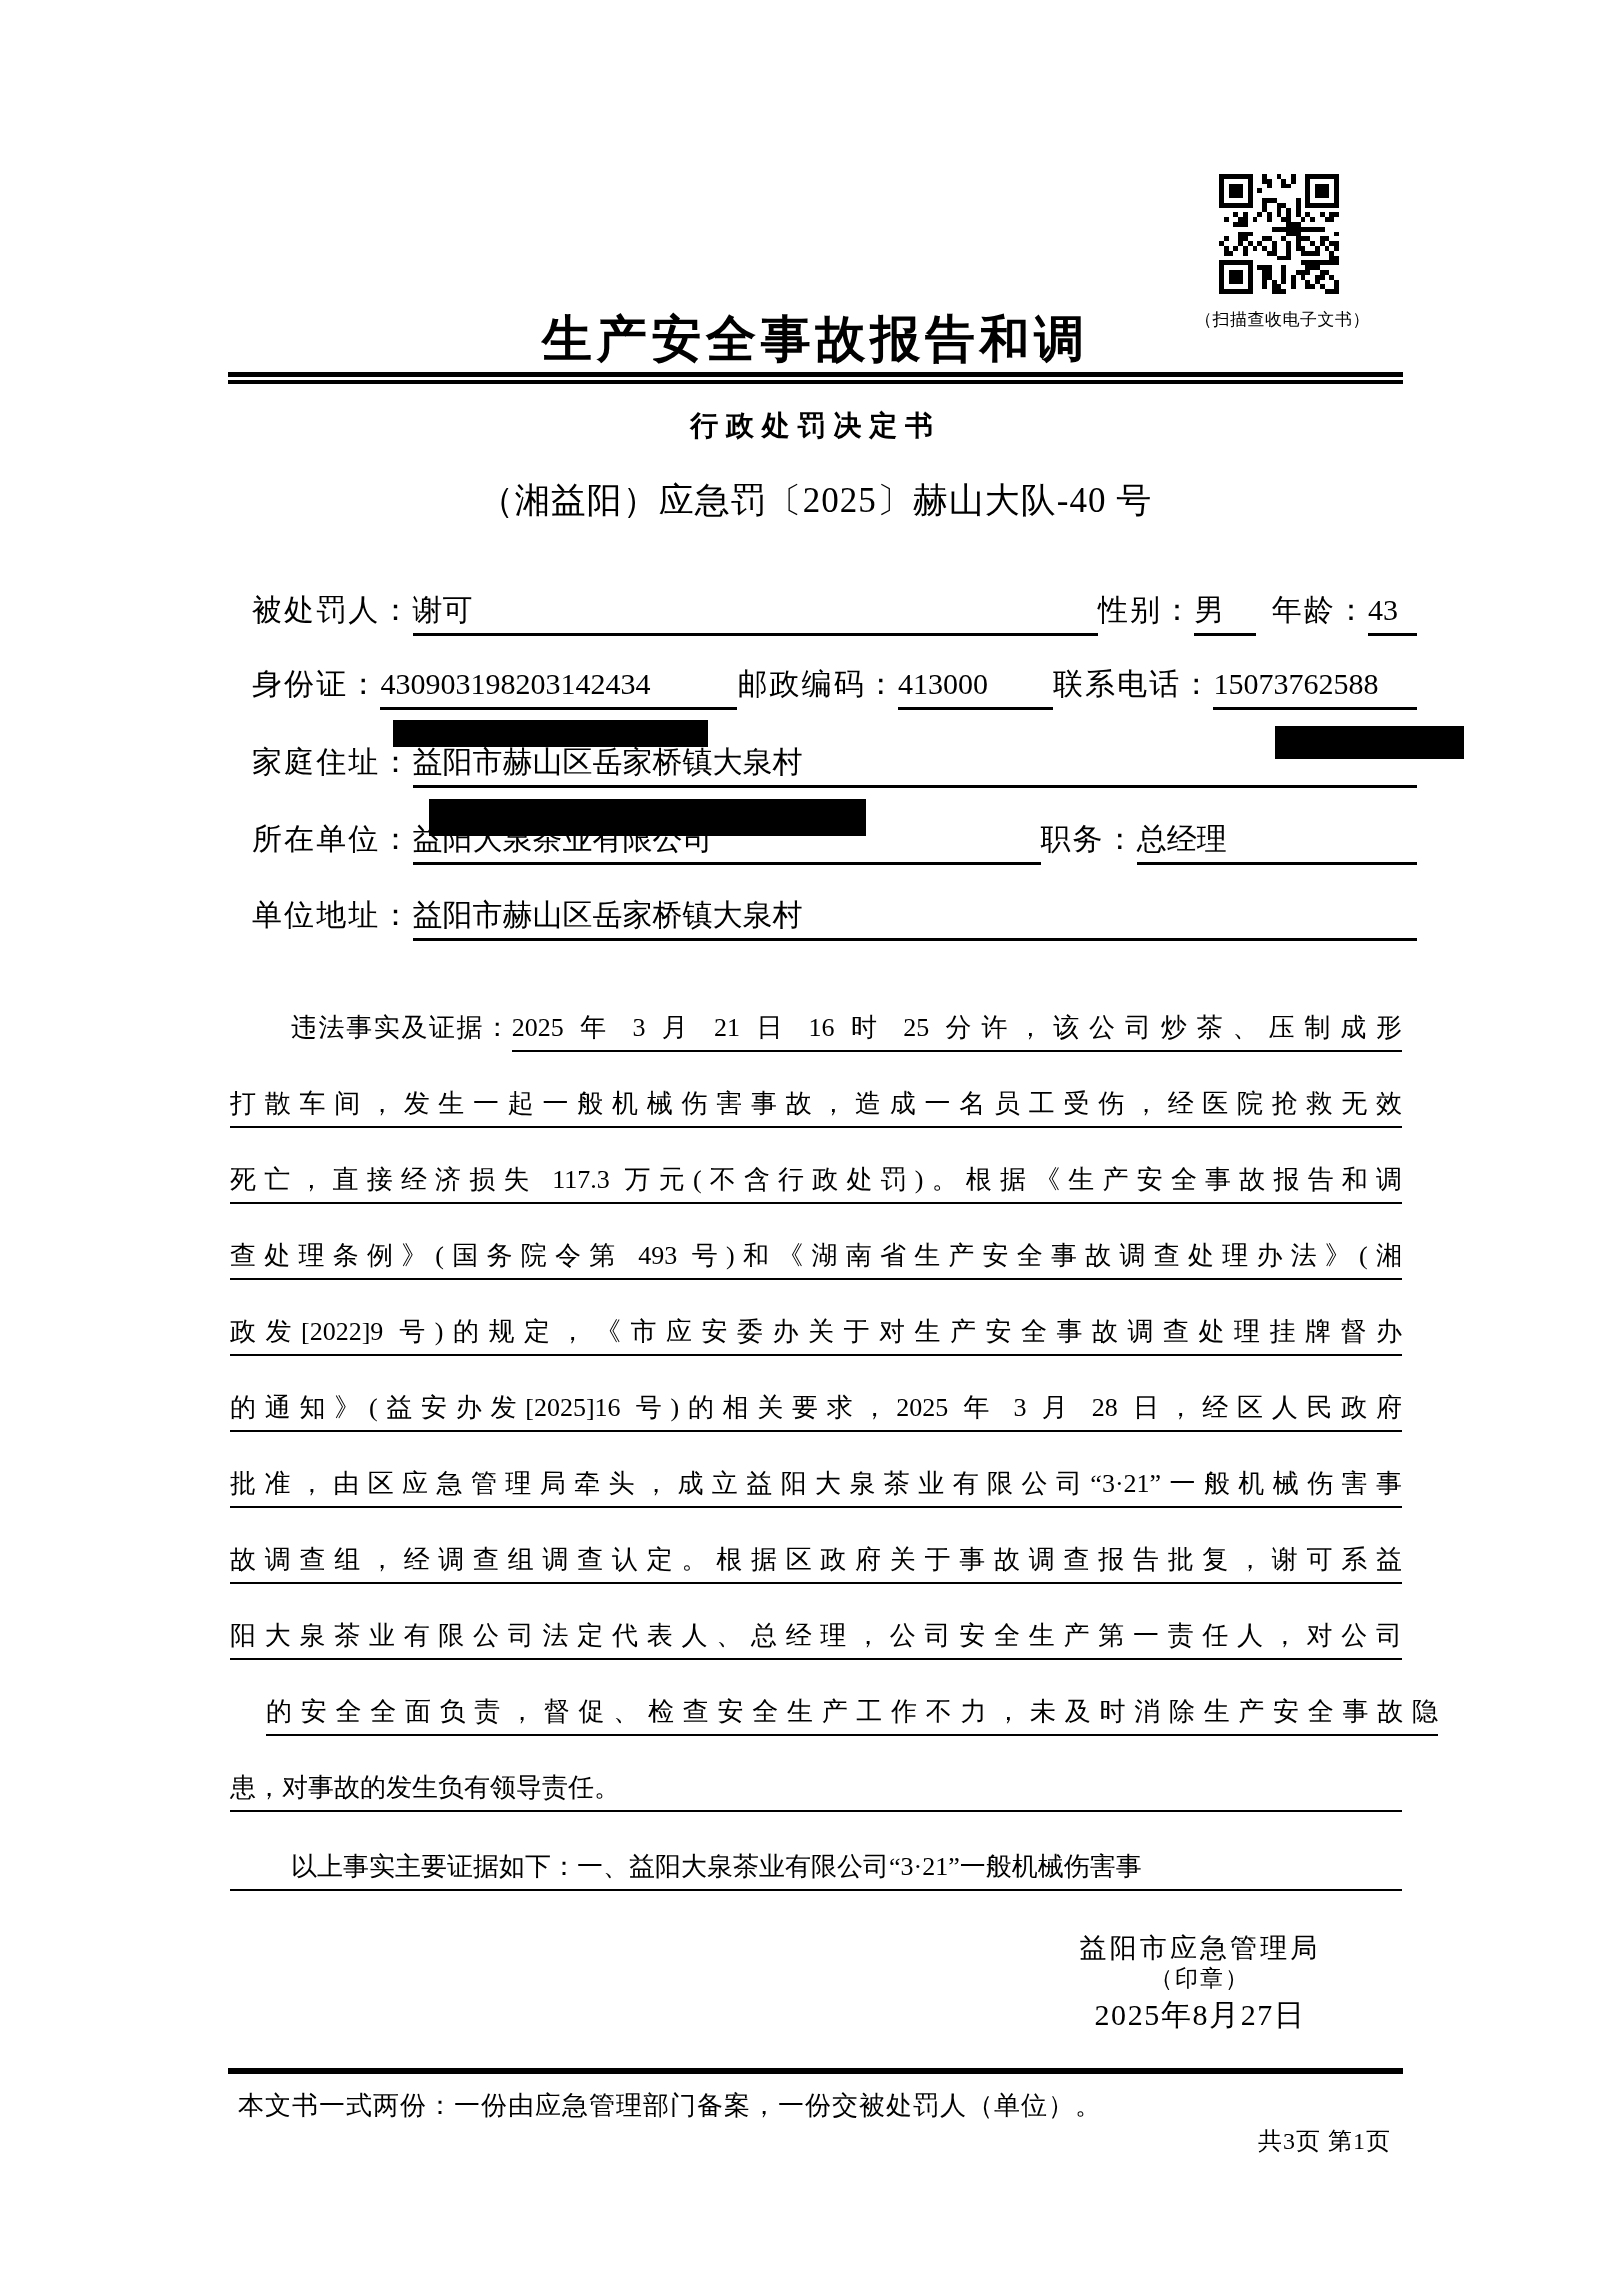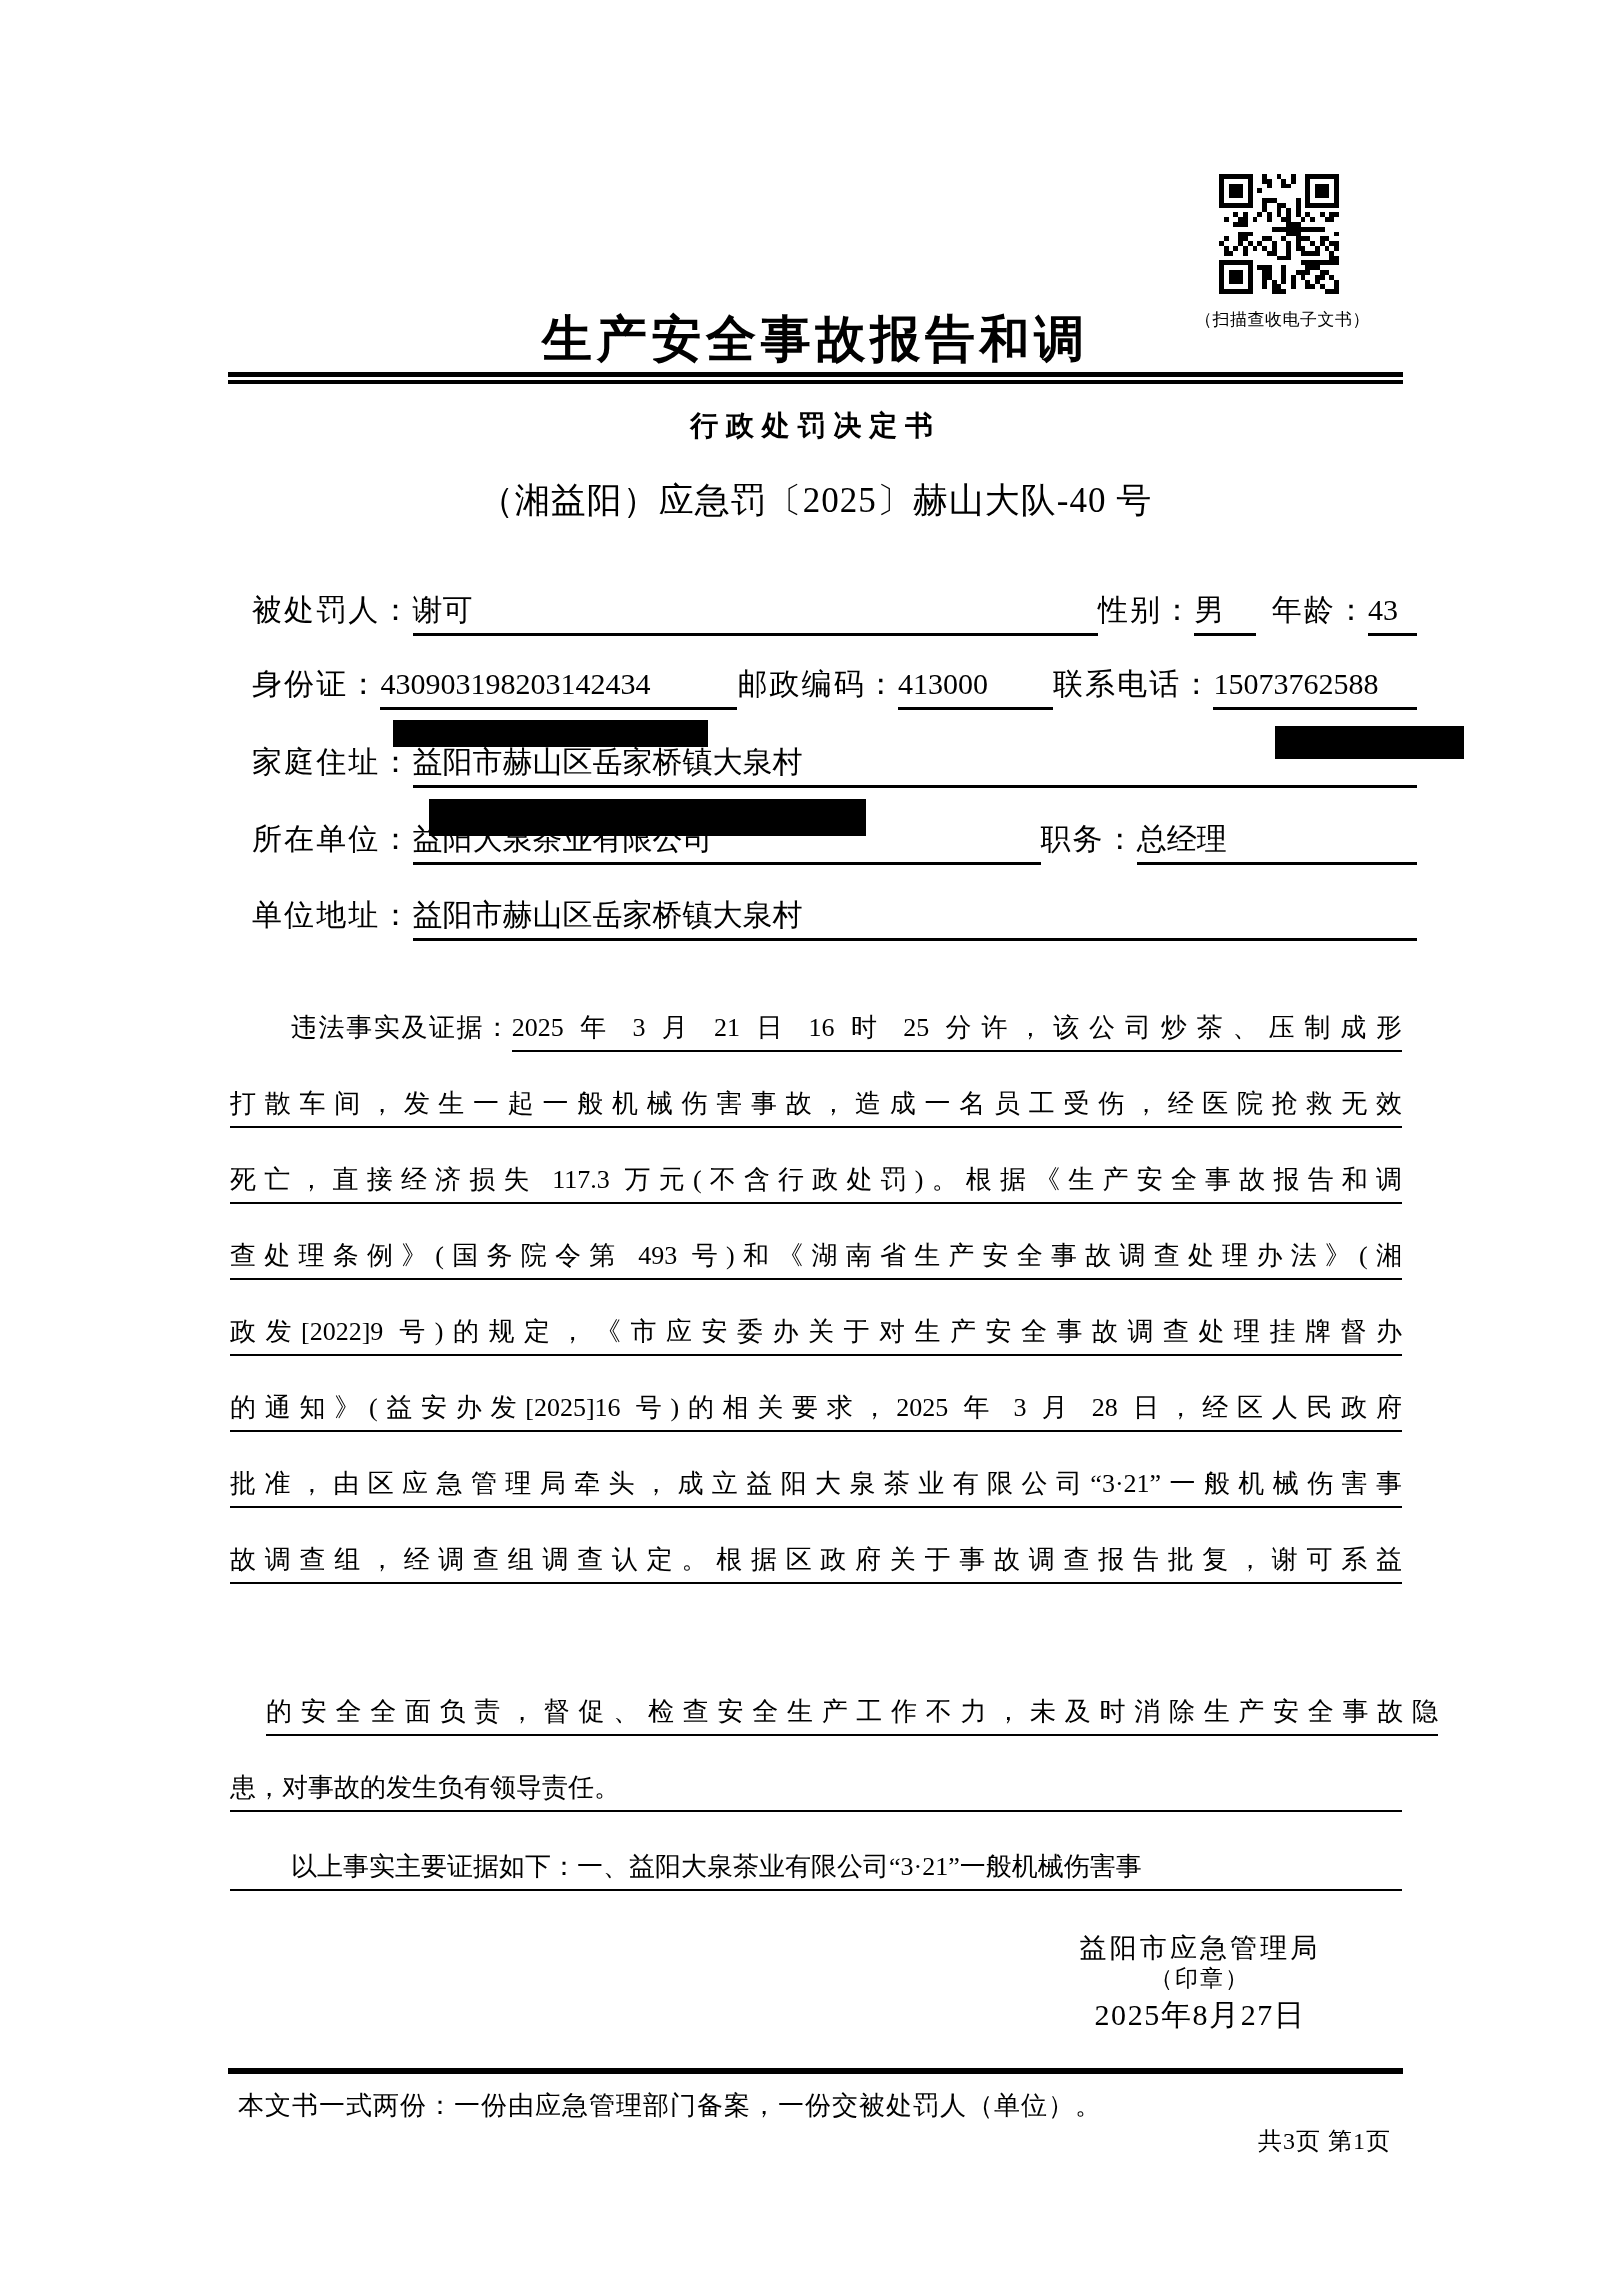--- a/index.html
+++ b/index.html
@@ -338,20 +338,23 @@
     </div>
   <div class="pline l6">
       <span class="ul full">的通知》(益安办发[2025]16 号)的相关要求，2025 年 3 月 28 日，经区人民政府</span>
     </div>
   <div class="pline l7">
       <span class="ul full">批准，由区应急管理局牵头，成立益阳大泉茶业有限公司“3·21”一般机械伤害事</span>
     </div>
   <div class="pline l8">
       <span class="ul full">故调查组，经调查组调查认定。根据区政府关于事故调查报告批复，谢可系益</span>
     </div>
+  <div class="pline l9">
+      <span class="ul full">阳大泉茶业有限公司法定代表人、总经理，公司安全生产第一责任人，对公司</span>
+    </div>
   <div class="pline l10">
       <span class="ul full">的安全全面负责，督促、检查安全生产工作不力，未及时消除生产安全事故隐</span>
     </div>
   <div class="pline l11">
     <span class="ul">患，对事故的发生负有领导责任。</span>
     <span class="ul fill"></span>
   </div>
   <div class="pline l12">
       <span class="ul full ind">以上事实主要证据如下：一、益阳大泉茶业有限公司“3·21”一般机械伤害事</span>
     </div>

